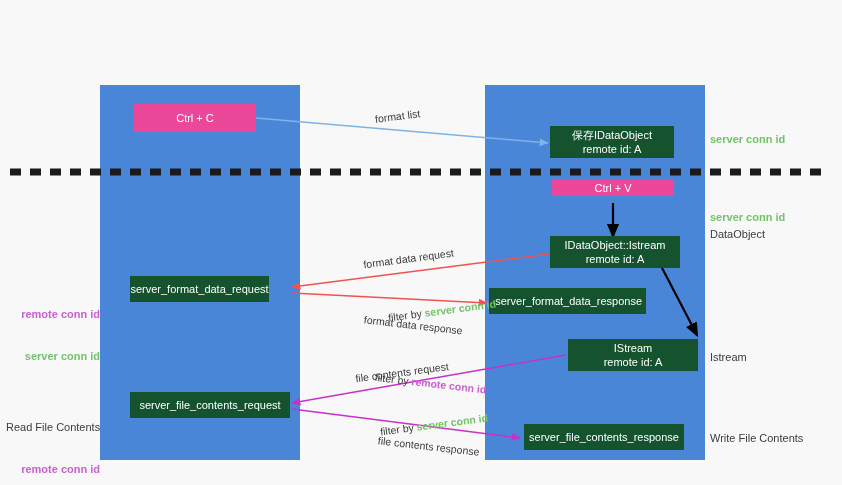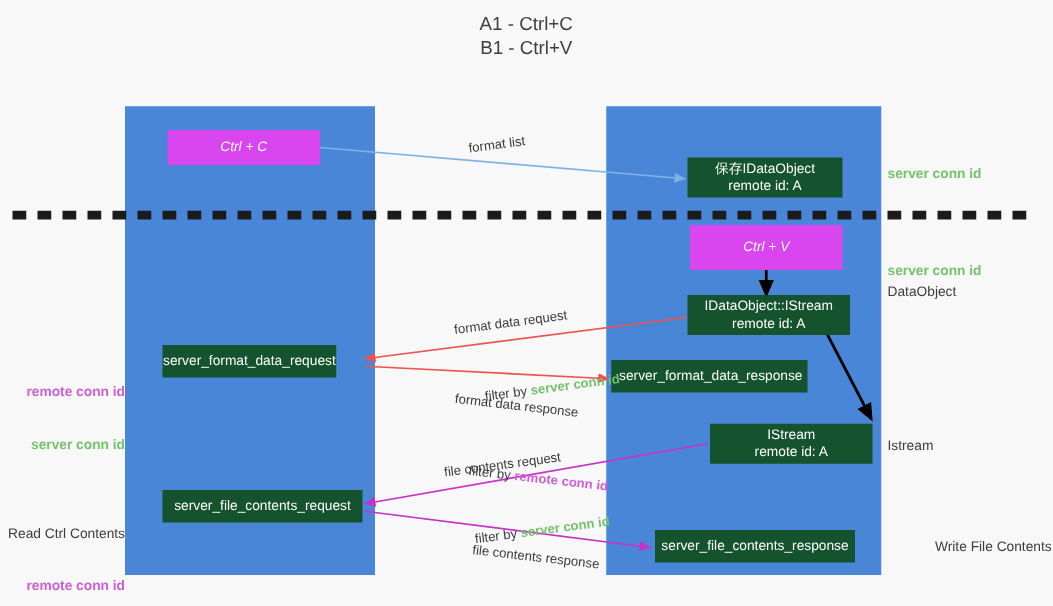--- a/index.html
+++ b/index.html
@@ -61,21 +61,21 @@
     flex-direction: column;
     align-items: center;
     justify-content: center;
     color: #ffffff;
     font-size: 11px;
     line-height: 14px;
     text-align: center;
     white-space: pre;
     padding: 2px 4px;
   }
-  .box.green { background: #d946ef; font-style: italic; }
+  .box.green { background: #ec4899; }
   .box.orange { background: #14532d; }
 
   
   .side-label {
     font-size: 11px;
     line-height: 14px;
     white-space: pre;
   }
   .green-txt { color: #73c36a; font-weight: bold; }
   .purple-txt { color: #cc5fd4; font-weight: bold; }
@@ -97,22 +97,20 @@
     width: 842px; height: 485px;
     overflow: visible;
     pointer-events: none;
   }
 </style>
 </head>
 <body>
 
 <div id="stage">
 
-  <div class="abs" id="title">A1 - Ctrl+C
-B1 - Ctrl+V</div>
 
   <div class="abs col-head" id="head-a1">
     <div>A1</div>
     <div>remote</div>
   </div>
   <div class="abs col-head" id="head-b1">
     <div>B1</div>
     <div>connection</div>
   </div>
 
@@ -154,26 +152,26 @@
 
   <div class="abs box green" style="left:134px; top:104px; width:122px; height:28px;">
     <span>Ctrl + C</span>
   </div>
 
   <div class="abs box orange" style="left:550px; top:126px; width:124px; height:32px;">
     <span>保存IDataObject</span>
     <span>remote id: A</span>
   </div>
 
-  <div class="abs box green" style="left:552px; top:180px; width:122px; height:36px;">
+  <div class="abs box green" style="left:552px; top:180px; width:122px; height:16px;">
     <span>Ctrl + V</span>
   </div>
 
   <div class="abs box orange" style="left:550px; top:236px; width:130px; height:32px;">
-    <span>IDataObject::IStream</span>
+    <span>IDataObject::Istream</span>
     <span>remote id: A</span>
   </div>
 
   <div class="abs box orange" style="left:568px; top:339px; width:130px; height:32px;">
     <span>IStream</span>
     <span>remote id: A</span>
   </div>
 
   <div class="abs box orange" style="left:130px; top:276px; width:139px; height:26px;">
     <span>server_format_data_request</span>
@@ -192,29 +190,29 @@
   </div>
 
   <div class="abs side-label green-txt" style="left:710px; top:132px;">server conn id</div>
 
   <div class="abs side-label green-txt" style="left:710px; top:210px;">server conn id</div>
 
   <div class="abs side-label plain-txt" style="left:710px; top:227px;">DataObject</div>
 
   <div class="abs side-label plain-txt" style="left:710px; top:350px;">Istream</div>
 
-  <div class="abs side-label plain-txt" style="left:710px; top:431px;margin-left:38px;">Write File Contents</div>
+  <div class="abs side-label plain-txt" style="left:710px; top:431px;">Write File Contents</div>
 
   <div class="abs side-label" style="left:8px; top:279px; width:92px; text-align:right;">
     <div class="purple-txt">remote conn id</div>
     <div class="green-txt">server conn id</div>
   </div>
 
   <div class="abs side-label" style="left:6px; top:392px; width:94px; text-align:right;">
-    <div class="plain-txt">Read Ctrl Contents</div>
+    <div class="plain-txt">Read File Contents</div>
     <div class="purple-txt">remote conn id</div>
     
   </div>
 
   <div class="abs edge-cap rot-up" style="left:375px; top:112px;">format list</div>
 
   <div class="abs edge-cap rot-up" style="left:368px; top:229px;">
     <div>format data request</div>
     <div>
       <span>filter by </span><span class="green-txt">server conn id</span>

